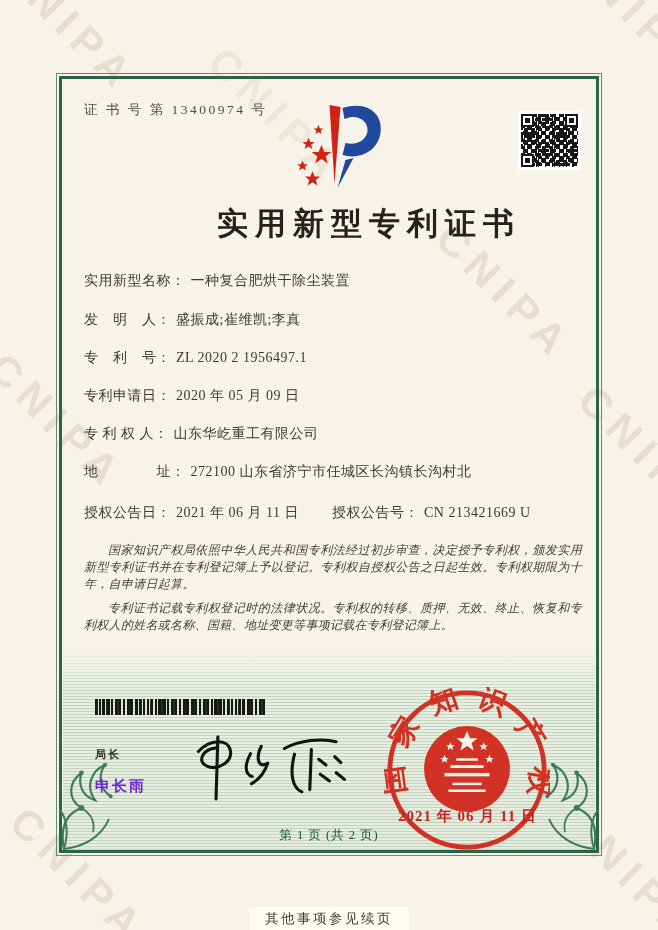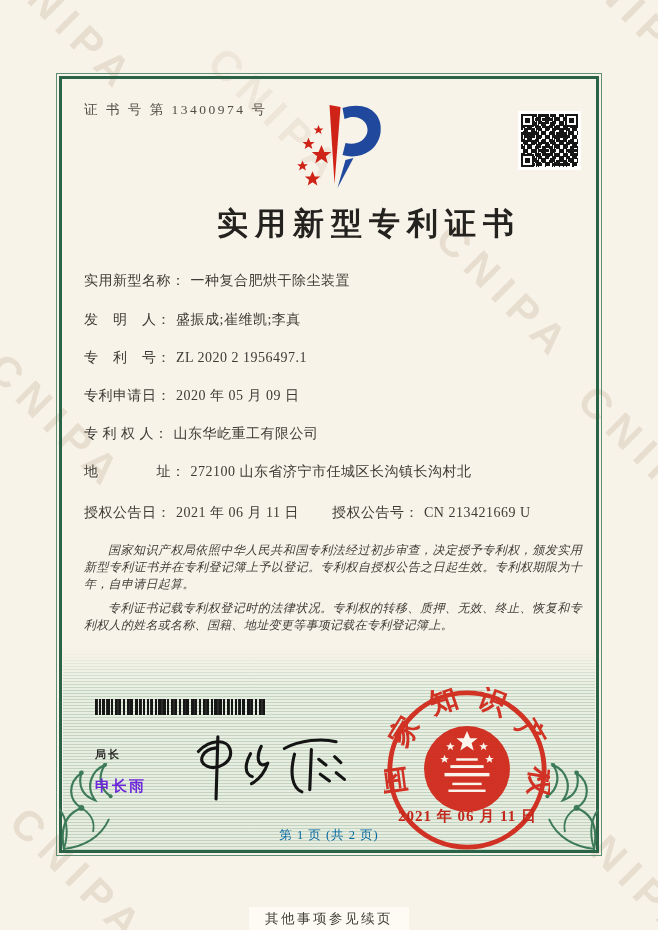--- a/index.html
+++ b/index.html
@@ -89,21 +89,21 @@
   .signer-title{position:absolute;left:95px;top:747px;font-size:11px;font-weight:600;color:#2e2d2a;letter-spacing:2px;}
   .signer-name{position:absolute;left:95px;top:777px;font-size:15px;font-weight:600;color:#6d28d9;letter-spacing:2px;}
   .signature{position:absolute;left:185px;top:731px;}
   .seal{position:absolute;left:384px;top:687px;opacity:.95;}
   .seal-date{
     position:absolute;left:398px;top:807px;z-index:5;
     font-size:15px;font-weight:700;color:#c3271b;letter-spacing:1px;
   }
   .page-info{
     position:absolute;left:56px;width:546px;top:827px;
-    text-align:center;font-size:12.5px;color:#0369a1;letter-spacing:1px;
+    text-align:center;font-size:12.5px;color:#14532d;letter-spacing:1px;
   }
   .footer-note{position:absolute;left:0;right:0;top:861px;text-align:center;margin-top:46px;}
   .footer-note span{
     display:inline-block;background:#fdfbf3;padding:3px 16px;
     font-size:13.5px;letter-spacing:2.5px;color:#413f38;
   }
 </style>
 </head>
 <body>
 

